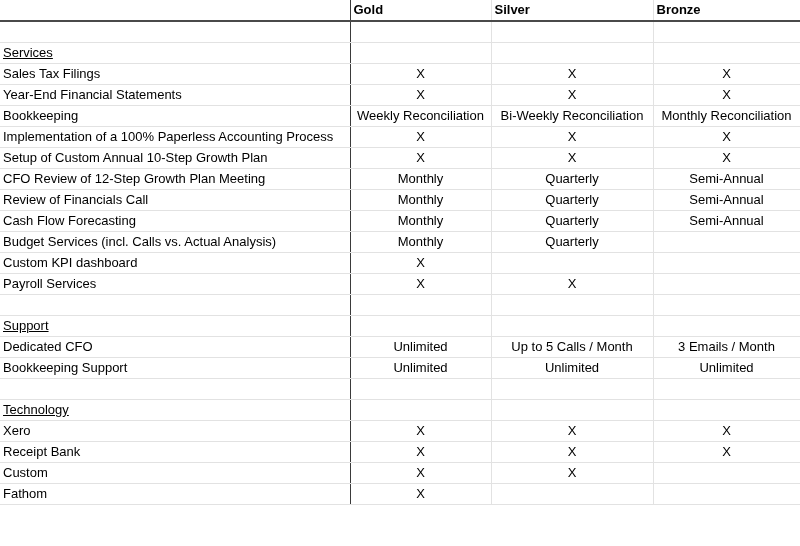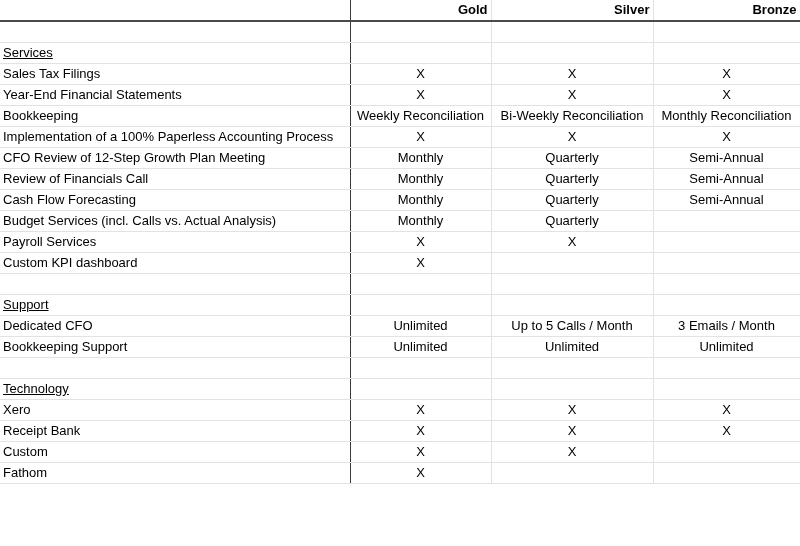--- a/index.html
+++ b/index.html
@@ -4,21 +4,21 @@
   <style>
     html, body { margin: 0; padding: 0; background: #ffffff; }
     body { width: 800px; height: 546px; overflow: hidden; font-family: "Liberation Sans", sans-serif; font-size: 13px; color: #000; }
     table { border-collapse: collapse; table-layout: fixed; width: 800px; }
     td { height: 20px; padding: 0 3px; border: 1px solid #e2e2e2; white-space: nowrap; overflow: hidden; line-height: 20px; }
     tr:first-child td { border-top: none; }
     td:first-child { border-left: none; }
     td.c { text-align: center; }
     td.label { text-align: left; }
     td.feat { border-right: 1.5px solid #3a3a3a; }
-    tr.hdr td { border-bottom: 2px solid #4a4a4a; font-weight: bold; text-align: right; height: 19px; }
+    tr.hdr td { border-bottom: 2px solid #4a4a4a; font-weight: bold; text-align: left; height: 19px; }
     .section { text-decoration: underline; }
   </style>
 </head>
 <body>
 
 <table>
   <colgroup>
     <col style="width:350px">
     <col style="width:141px">
     <col style="width:162px">
@@ -61,20 +61,26 @@
         <td class="c">Bi-Weekly Reconciliation</td>
         <td class="c">Monthly Reconciliation</td>
       </tr>
       <tr>
         <td class="feat label"><span>Implementation of a 100% Paperless Accounting Process</span></td>
         <td class="c">X</td>
         <td class="c">X</td>
         <td class="c">X</td>
       </tr>
       <tr>
+        <td class="feat label"><span>Setup of Custom Annual 10-Step Growth Plan</span></td>
+        <td class="c">X</td>
+        <td class="c">X</td>
+        <td class="c">X</td>
+      </tr>
+      <tr>
         <td class="feat label"><span>CFO Review of 12-Step Growth Plan Meeting</span></td>
         <td class="c">Monthly</td>
         <td class="c">Quarterly</td>
         <td class="c">Semi-Annual</td>
       </tr>
       <tr>
         <td class="feat label"><span>Review of Financials Call</span></td>
         <td class="c">Monthly</td>
         <td class="c">Quarterly</td>
         <td class="c">Semi-Annual</td>
@@ -85,29 +91,29 @@
         <td class="c">Quarterly</td>
         <td class="c">Semi-Annual</td>
       </tr>
       <tr>
         <td class="feat label"><span>Budget Services (incl. Calls vs. Actual Analysis)</span></td>
         <td class="c">Monthly</td>
         <td class="c">Quarterly</td>
         <td class="c"></td>
       </tr>
       <tr>
+        <td class="feat label"><span>Custom KPI dashboard</span></td>
+        <td class="c">X</td>
+        <td class="c"></td>
+        <td class="c"></td>
+      </tr>
+      <tr>
         <td class="feat label"><span>Payroll Services</span></td>
         <td class="c">X</td>
         <td class="c">X</td>
-        <td class="c"></td>
-      </tr>
-      <tr>
-        <td class="feat label"><span>Custom KPI dashboard</span></td>
-        <td class="c">X</td>
-        <td class="c"></td>
         <td class="c"></td>
       </tr>
       <tr>
         <td class="feat label"><span></span></td>
         <td class="c"></td>
         <td class="c"></td>
         <td class="c"></td>
       </tr>
       <tr>
         <td class="feat label"><span class="section">Support</span></td>

